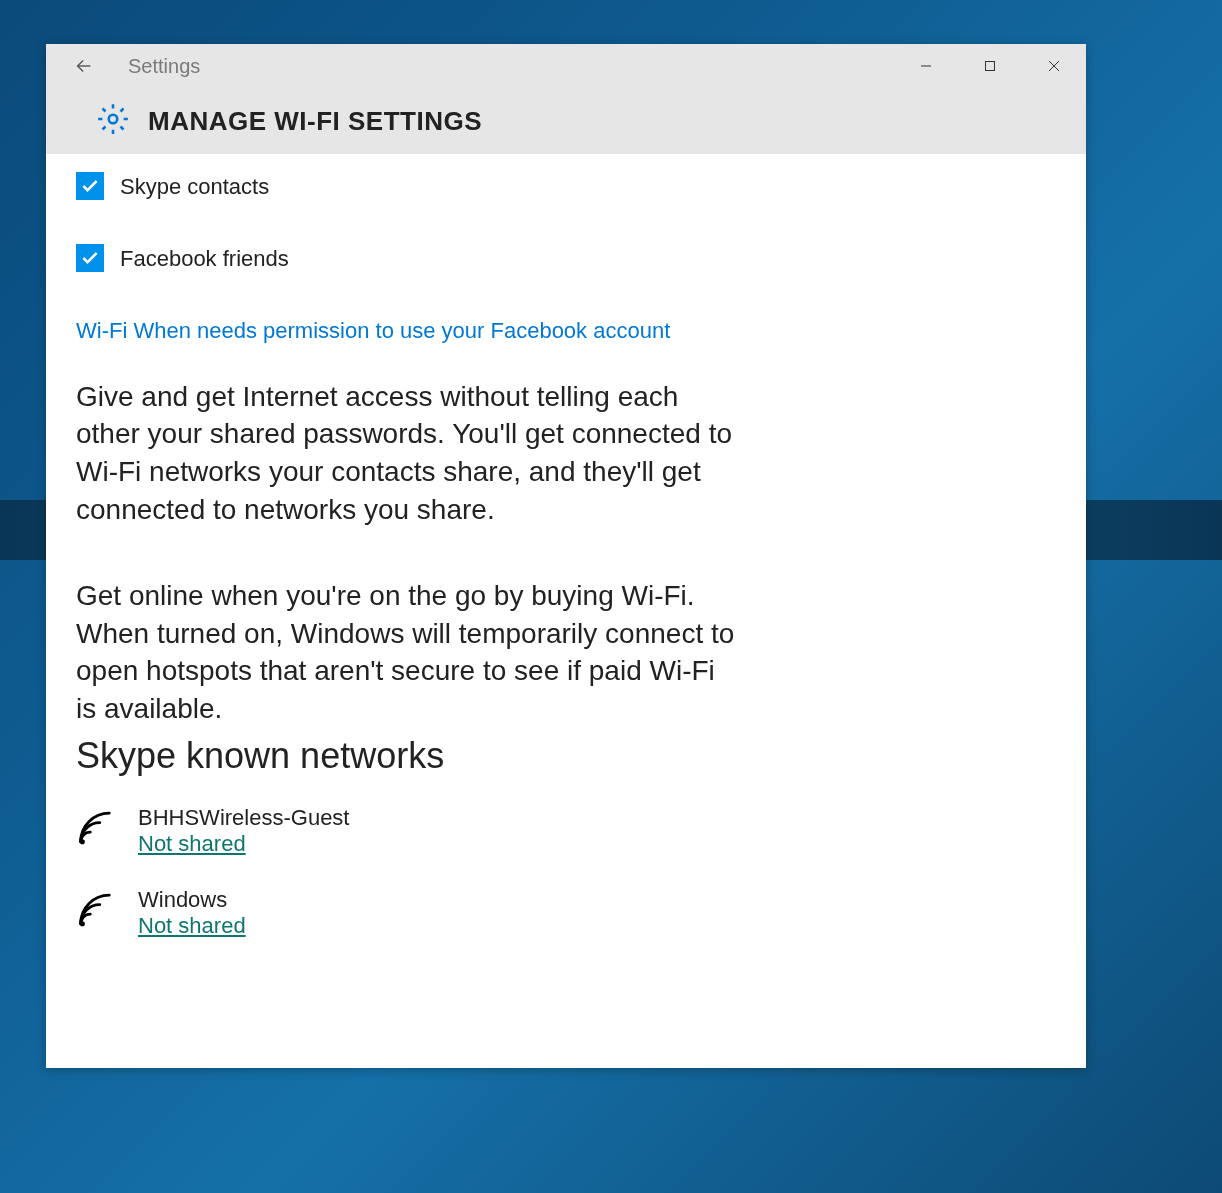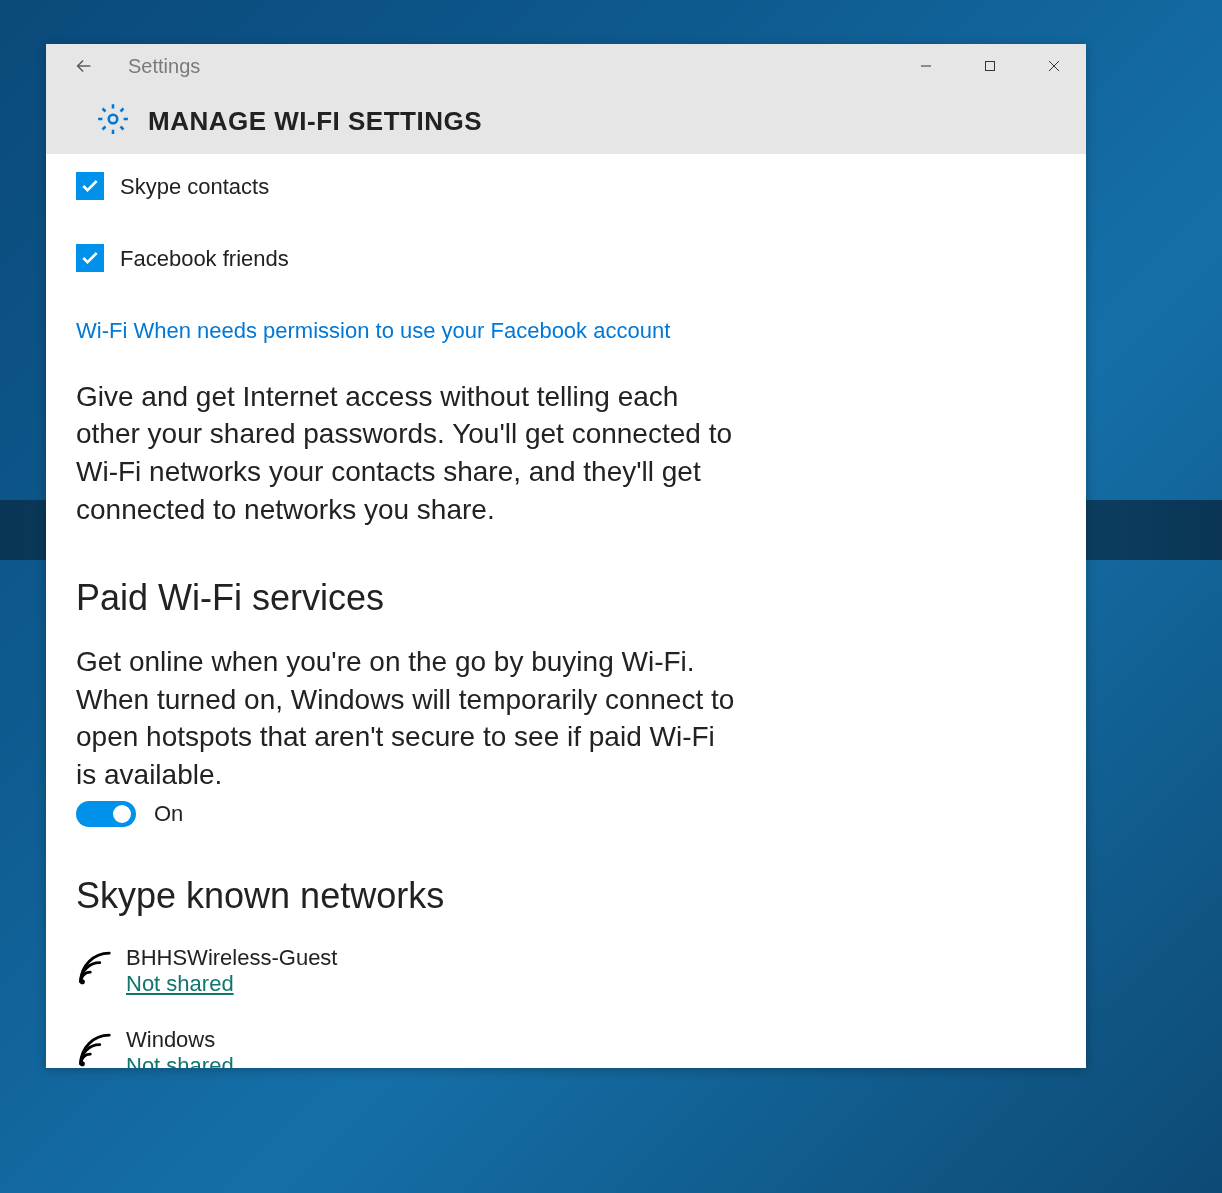--- a/index.html
+++ b/index.html
@@ -156,21 +156,21 @@
     top: 4px;
     right: 5px;
   }
   .toggle-label {
     font-size: 22px;
     color: #222;
   }
   .network-item {
     display: flex;
     align-items: center;
-    gap: 12px;
+    gap: 24px;
     margin-top: 22px;
     cursor: pointer;
     padding: 4px 0;
   }
   .wifi-icon { color: #000; flex-shrink: 0; }
   .network-text { display: flex; flex-direction: column; }
   .network-name { font-size: 22px; color: #222; }
   .network-status { font-size: 22px; color: #0f766e; text-decoration: underline; }
 </style>
 </head>
@@ -236,29 +236,22 @@
             <polyline points="4 12 9 17 20 6"></polyline>
           </svg>
       </div>
       <span class="checkbox-label">Facebook friends</span>
     </div>
 
     <div class="link-text">Wi-Fi When needs permission to use your Facebook account</div>
 
     <div class="body-text">Give and get Internet access without telling each other your shared passwords. You'll get connected to Wi-Fi networks your contacts share, and they'll get connected to networks you share.</div>
 
-    <div class="section-heading">Paid Wi-Fi services</div>
     <div class="body-text" style="margin-bottom:7px">Get online when you're on the go by buying Wi-Fi. When turned on, Windows will temporarily connect to open hotspots that aren't secure to see if paid Wi-Fi is available.</div>
 
-    <div class="toggle-row">
-      <div class="toggle">
-        <div class="toggle-knob"></div>
-      </div>
-      <span class="toggle-label">On</span>
-    </div>
 
     <div class="section-heading">Skype known networks</div>
 
     <div class="network-item">
       <span class="wifi-icon">
         <svg width="38" height="38" viewBox="0 0 24 24" fill="none" stroke="currentColor" stroke-width="1.8" stroke-linecap="round">
           <path d="M3 20 A 18 18 0 0 1 21 2"></path>
           <path d="M3 20 A 12 12 0 0 1 15 8"></path>
           <path d="M3 20 A 6 6 0 0 1 9 14"></path>
           <circle cx="4" cy="20" r="1.6" fill="currentColor" stroke="none"></circle>

